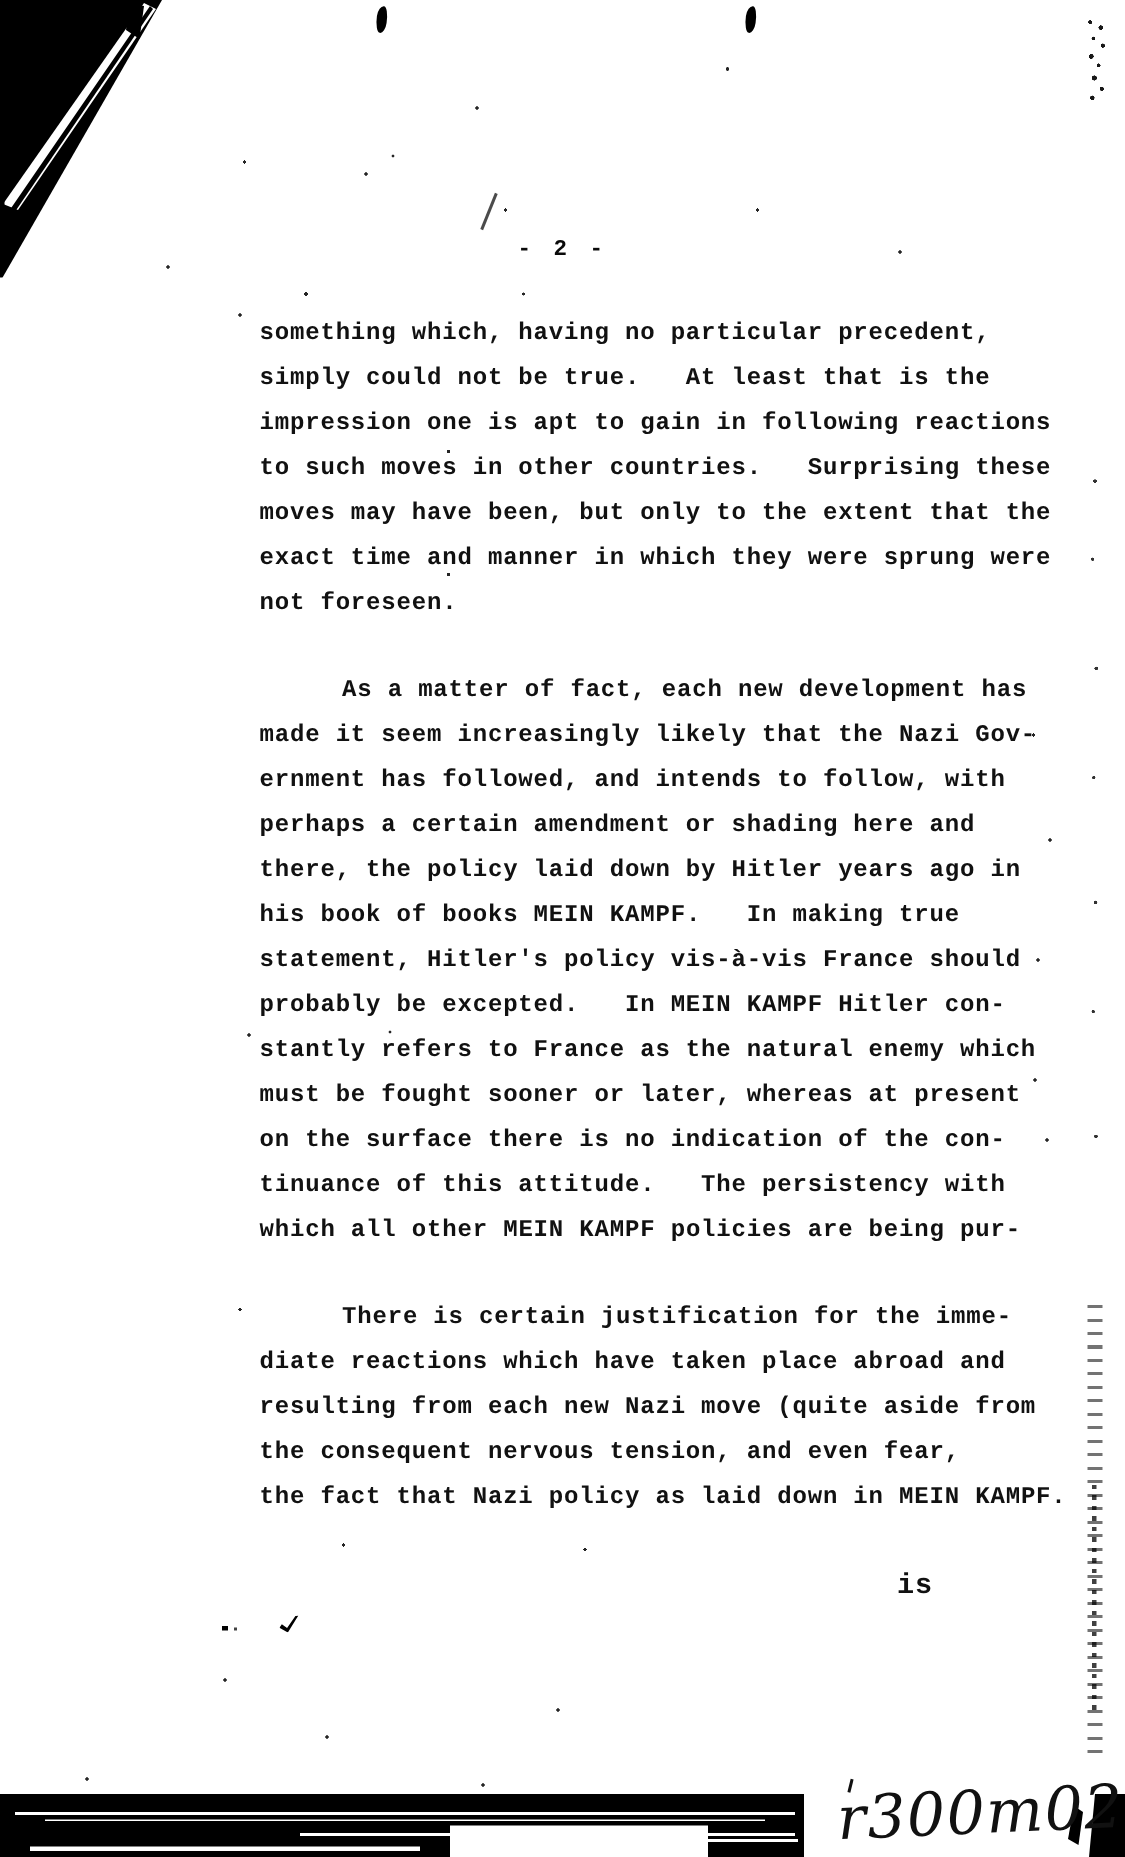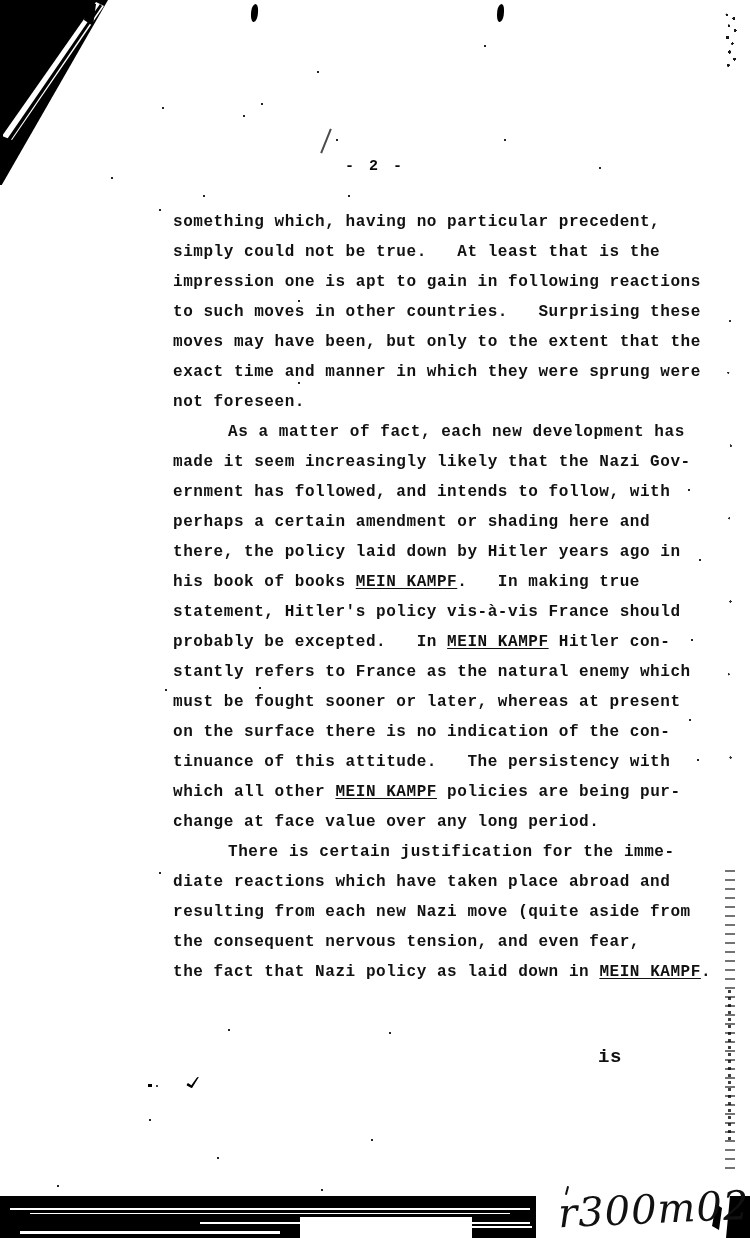--- a/index.html
+++ b/index.html
@@ -239,22 +239,22 @@
   .line {
     display: block;
     height: 30px;
     line-height: 30px;
     font-size: 16px;
     font-weight: bold;
     letter-spacing: 0.55px;
     color: #111;
     white-space: pre;
   }
-  .line.indent { padding-left: 55px; }
-  .u { text-decoration: underline; text-underline-offset: 2px; }
+  .line.indent { padding-left: 55px; margin-top: 28px; }
+  .u { text-underline-offset: 2px; }
 
   #catchword {
     position: absolute;
     left: 598px;
     top: 1046px;
     font-size: 19px;
     font-weight: bold;
     letter-spacing: .55px;
     color: #111;
   }
@@ -320,21 +320,20 @@
       <span class="line">perhaps a certain amendment or shading here and</span>
       <span class="line">there, the policy laid down by Hitler years ago in</span>
       <span class="line"><span>his book of books </span><span class="u">MEIN KAMPF</span><span>.   In making true</span></span>
       <span class="line">statement, Hitler's policy vis-à-vis France should</span>
       <span class="line"><span>probably be excepted.   In </span><span class="u">MEIN KAMPF</span><span> Hitler con-</span></span>
       <span class="line">stantly refers to France as the natural enemy which</span>
       <span class="line">must be fought sooner or later, whereas at present</span>
       <span class="line">on the surface there is no indication of the con-</span>
       <span class="line">tinuance of this attitude.   The persistency with</span>
       <span class="line"><span>which all other </span><span class="u">MEIN KAMPF</span><span> policies are being pur-</span></span>
-      <span class="line">change at face value over any long period.</span>
     </div>
 
     <div>
       <span class="line indent">There is certain justification for the imme-</span>
       <span class="line">diate reactions which have taken place abroad and</span>
       <span class="line">resulting from each new Nazi move (quite aside from</span>
       <span class="line">the consequent nervous tension, and even fear,</span>
       <span class="line"><span>the fact that Nazi policy as laid down in </span><span class="u">MEIN KAMPF</span><span>.</span></span>
     </div>
 

